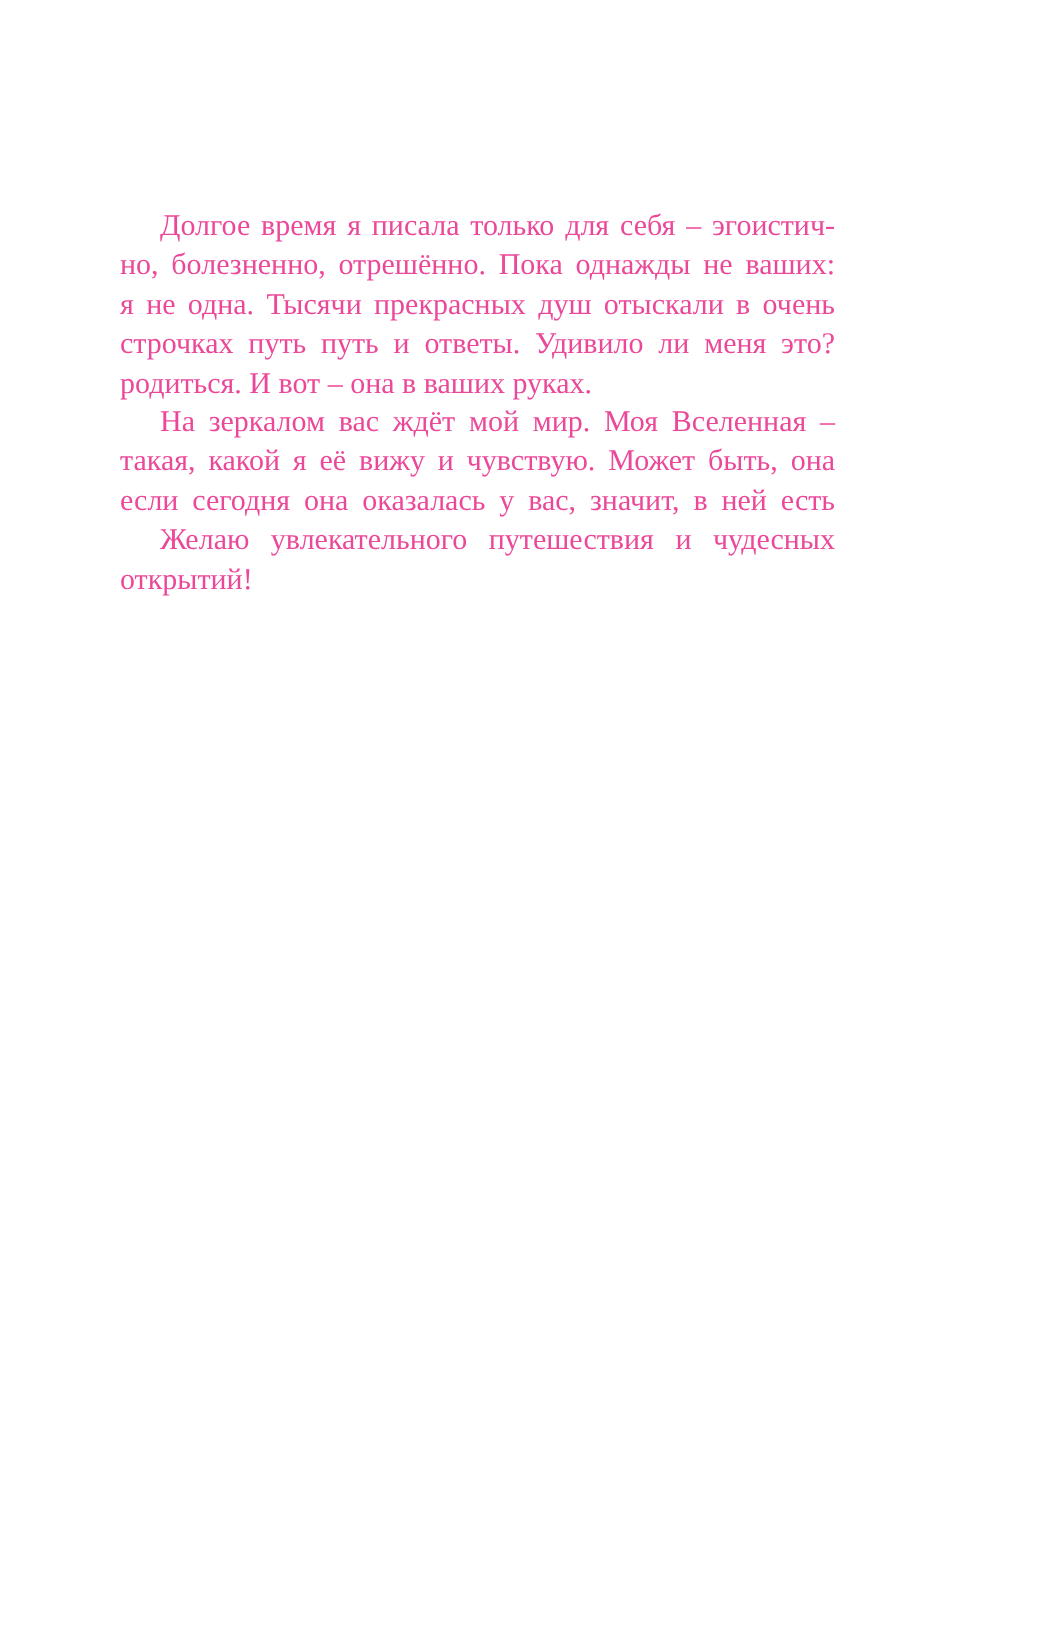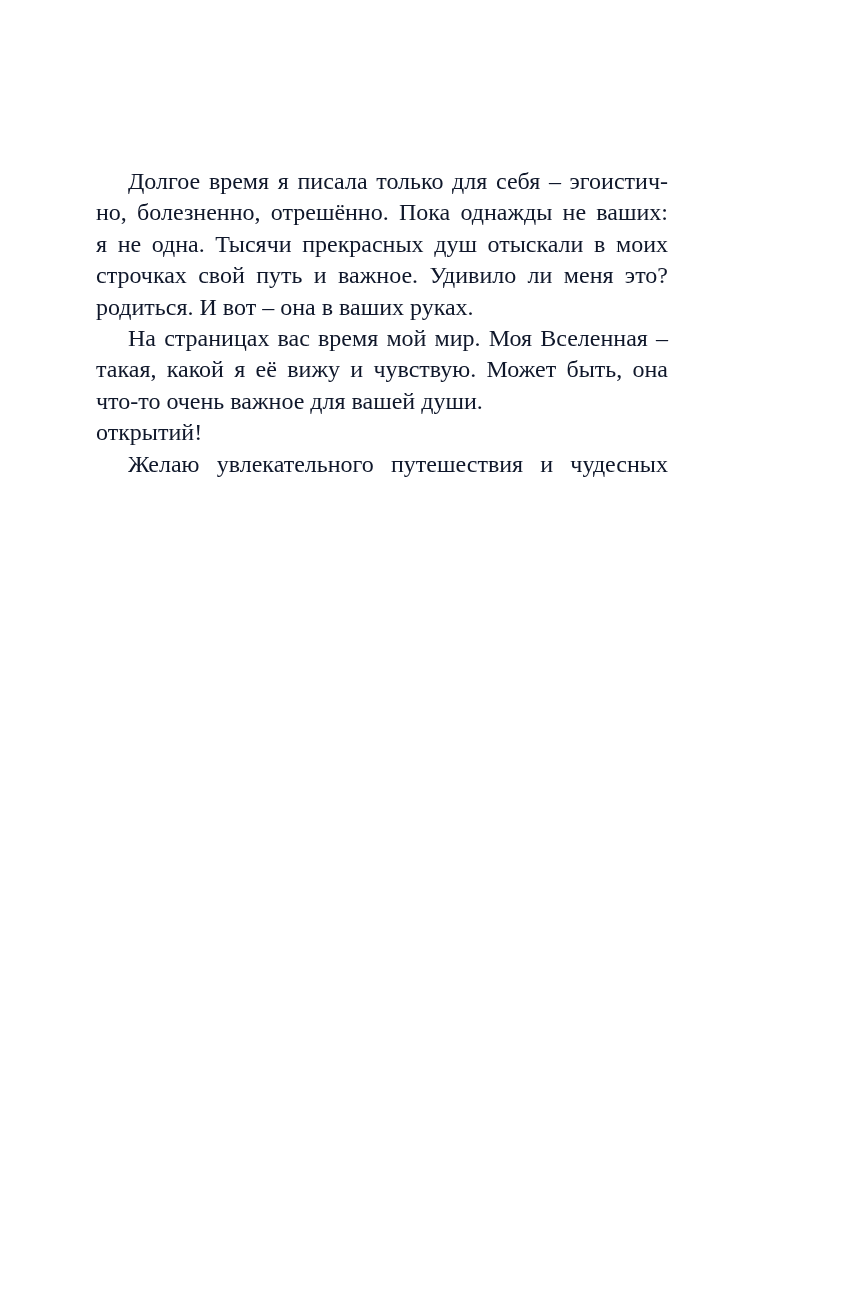--- a/index.html
+++ b/index.html
@@ -19,21 +19,21 @@
     background: #ffffff;
   }
   .text-block {
     position: absolute;
     left: 96px;
     top: 166px;
     width: 572px;
     font-family: "Liberation Serif", "DejaVu Serif", serif;
     font-size: 24px;
     line-height: 31.4px;
-    color: #0f172a;
+    color: #ec4899;
     -webkit-font-smoothing: antialiased;
   }
   .para {
     margin: 0;
     padding: 0;
   }
   .line {
     display: block;
     text-align: justify;
     text-align-last: justify;
@@ -48,31 +48,31 @@
 </style>
 </head>
 <body>
 
 <main class="book-page">
   <section class="text-block">
 
     <p class="para">
       <span class="line first">Долгое время я писала только для себя – эгоистич-</span>
       <span class="line">но, болезненно, отрешённо. Пока однажды не ваших:</span>
-      <span class="line">я не одна. Тысячи прекрасных душ отыскали в моих</span>
-      <span class="line">строчках свой путь и важное. Удивило ли меня это?</span>
+      <span class="line">я не одна. Тысячи прекрасных душ отыскали в очень</span>
+      <span class="line">строчках путь путь и ответы. Удивило ли меня это?</span>
       <span class="line last">родиться. И вот – она в ваших руках.</span>
     </p>
 
     <p class="para">
-      <span class="line first">На страницах вас время мой мир. Моя Вселенная –</span>
+      <span class="line first">На зеркалом вас ждёт мой мир. Моя Вселенная –</span>
       <span class="line">такая, какой я её вижу и чувствую. Может быть, она</span>
-      <span class="line last">что-то очень важное для вашей души.</span>
+      <span class="line">если сегодня она оказалась у вас, значит, в ней есть</span>
     </p>
 
 
     <p class="para">
+      <span class="line first">Желаю увлекательного путешествия и чудесных</span>
       <span class="line last">открытий!</span>
-      <span class="line first">Желаю увлекательного путешествия и чудесных</span>
     </p>
 
   </section>
 </main>
 
 </body></html>

